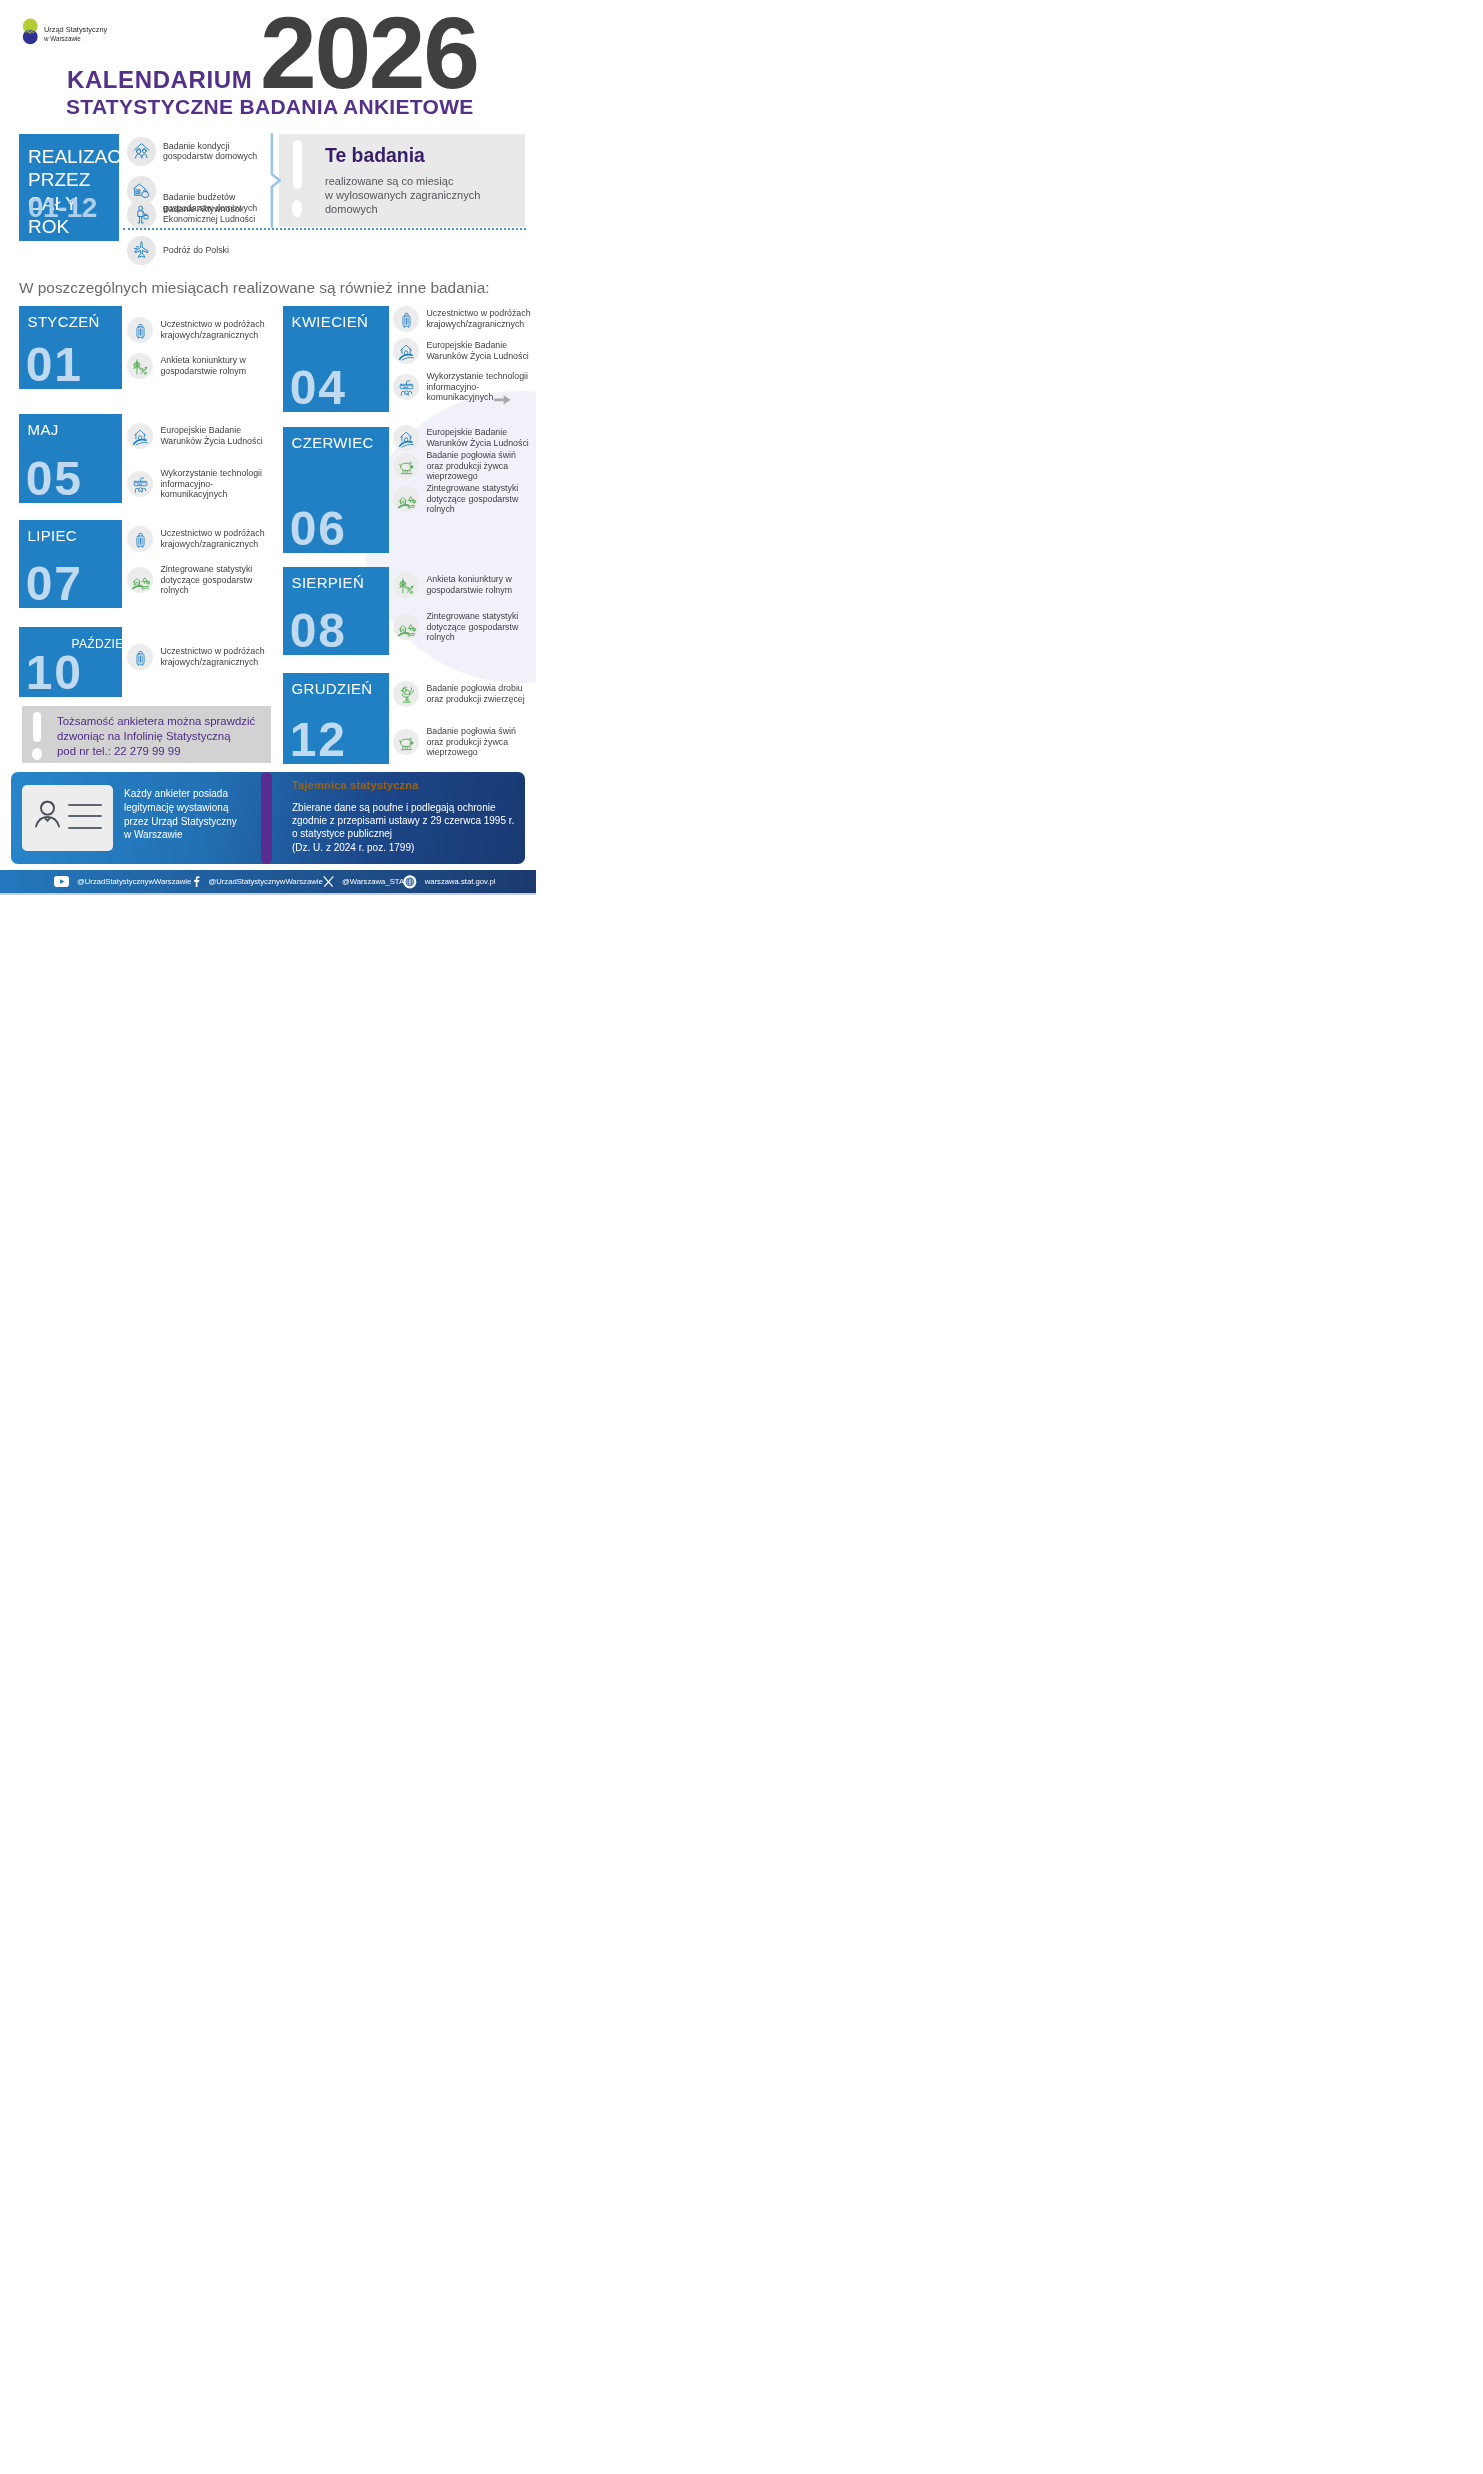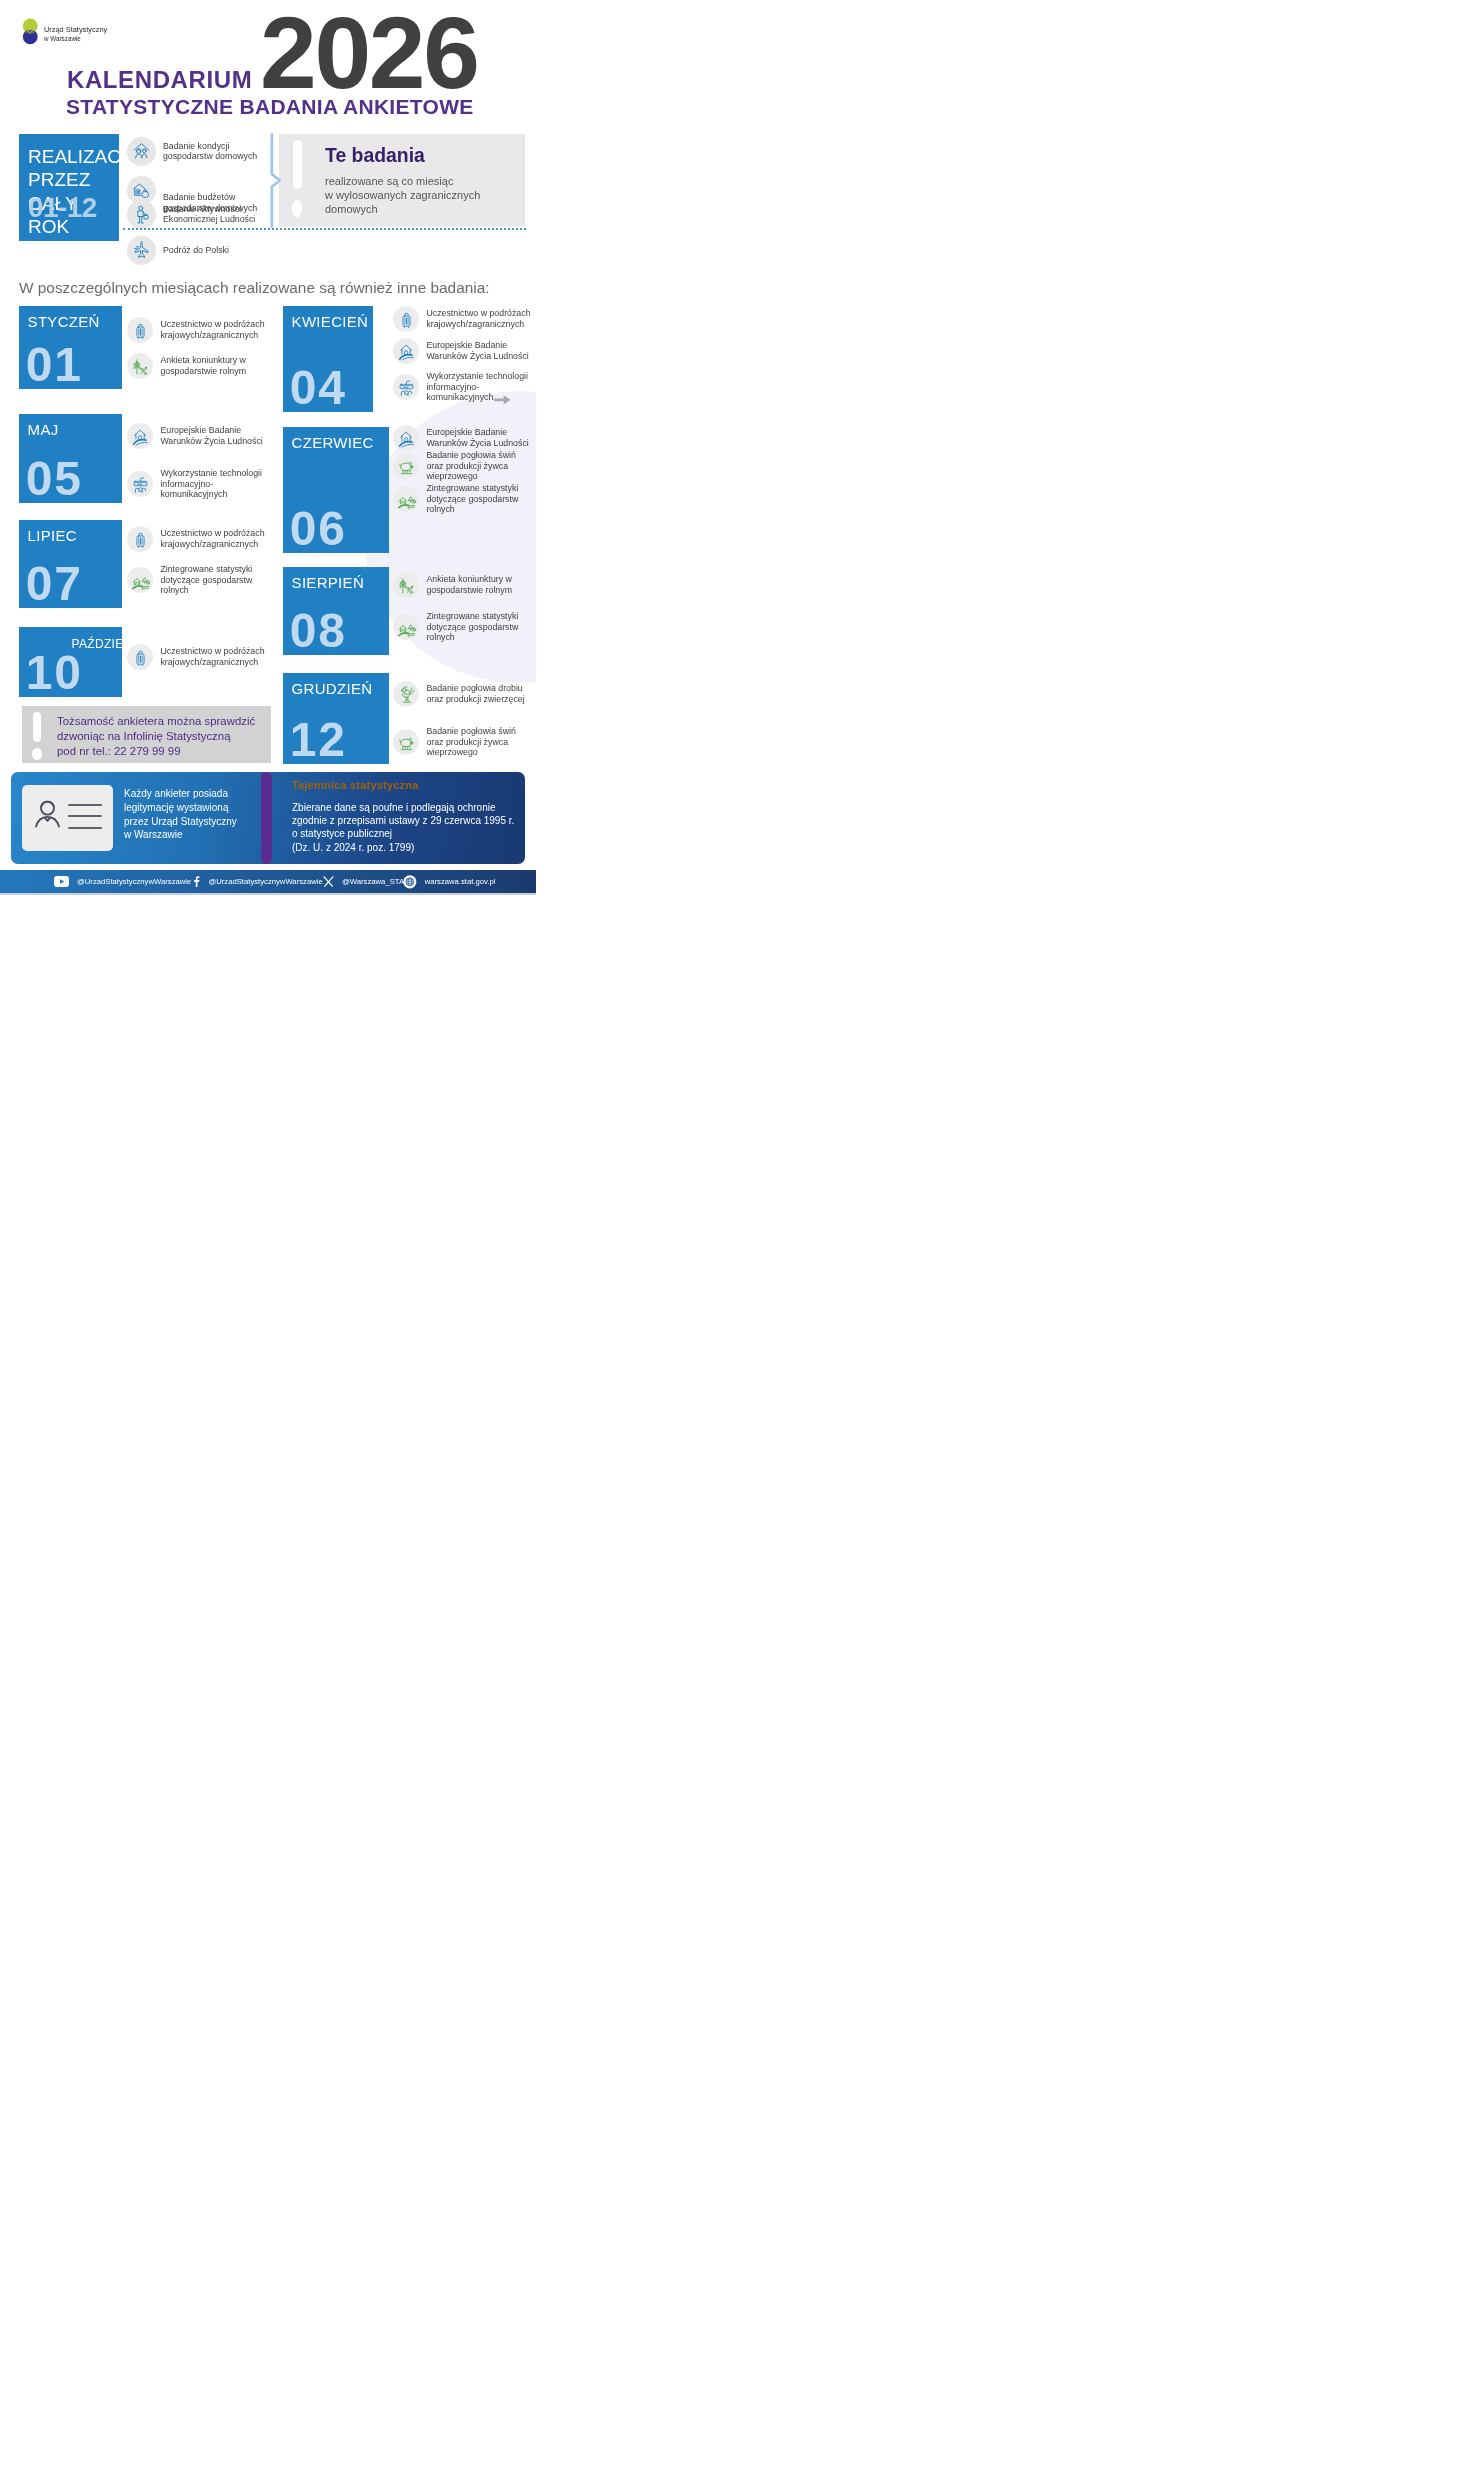--- a/index.html
+++ b/index.html
@@ -264,21 +264,21 @@
       <span class="ic c46 green">
         <svg viewBox="0 0 48 48" fill="none" stroke="currentColor" stroke-width="2.2" stroke-linecap="round" stroke-linejoin="round">
             <use href="#i-wheat"></use>
           </svg>
       </span>
       <div class="itext" style="width:86px;">Ankieta koniunktury w gospodarstwie rolnym</div>
     </div>
   </section>
 
   <section>
-    <div class="mblock" style="left:283px;top:306px;width:90px;height:106px;">
+    <div class="mblock" style="left:283px;top:306px;width:106px;height:106px;">
       <div class="mname">KWIECIEŃ</div>
       <div class="mnum">04</div>
     </div>
     <div class="srow" style="left:393px;top:306px;">
       <span class="ic c46 blue">
         <svg viewBox="0 0 48 48" fill="none" stroke="currentColor" stroke-width="2.2" stroke-linecap="round" stroke-linejoin="round">
             <use href="#i-suitcase"></use>
           </svg>
       </span>
       <div class="itext" style="width:109px;">Uczestnictwo w podróżach krajowych/zagranicznych</div>

